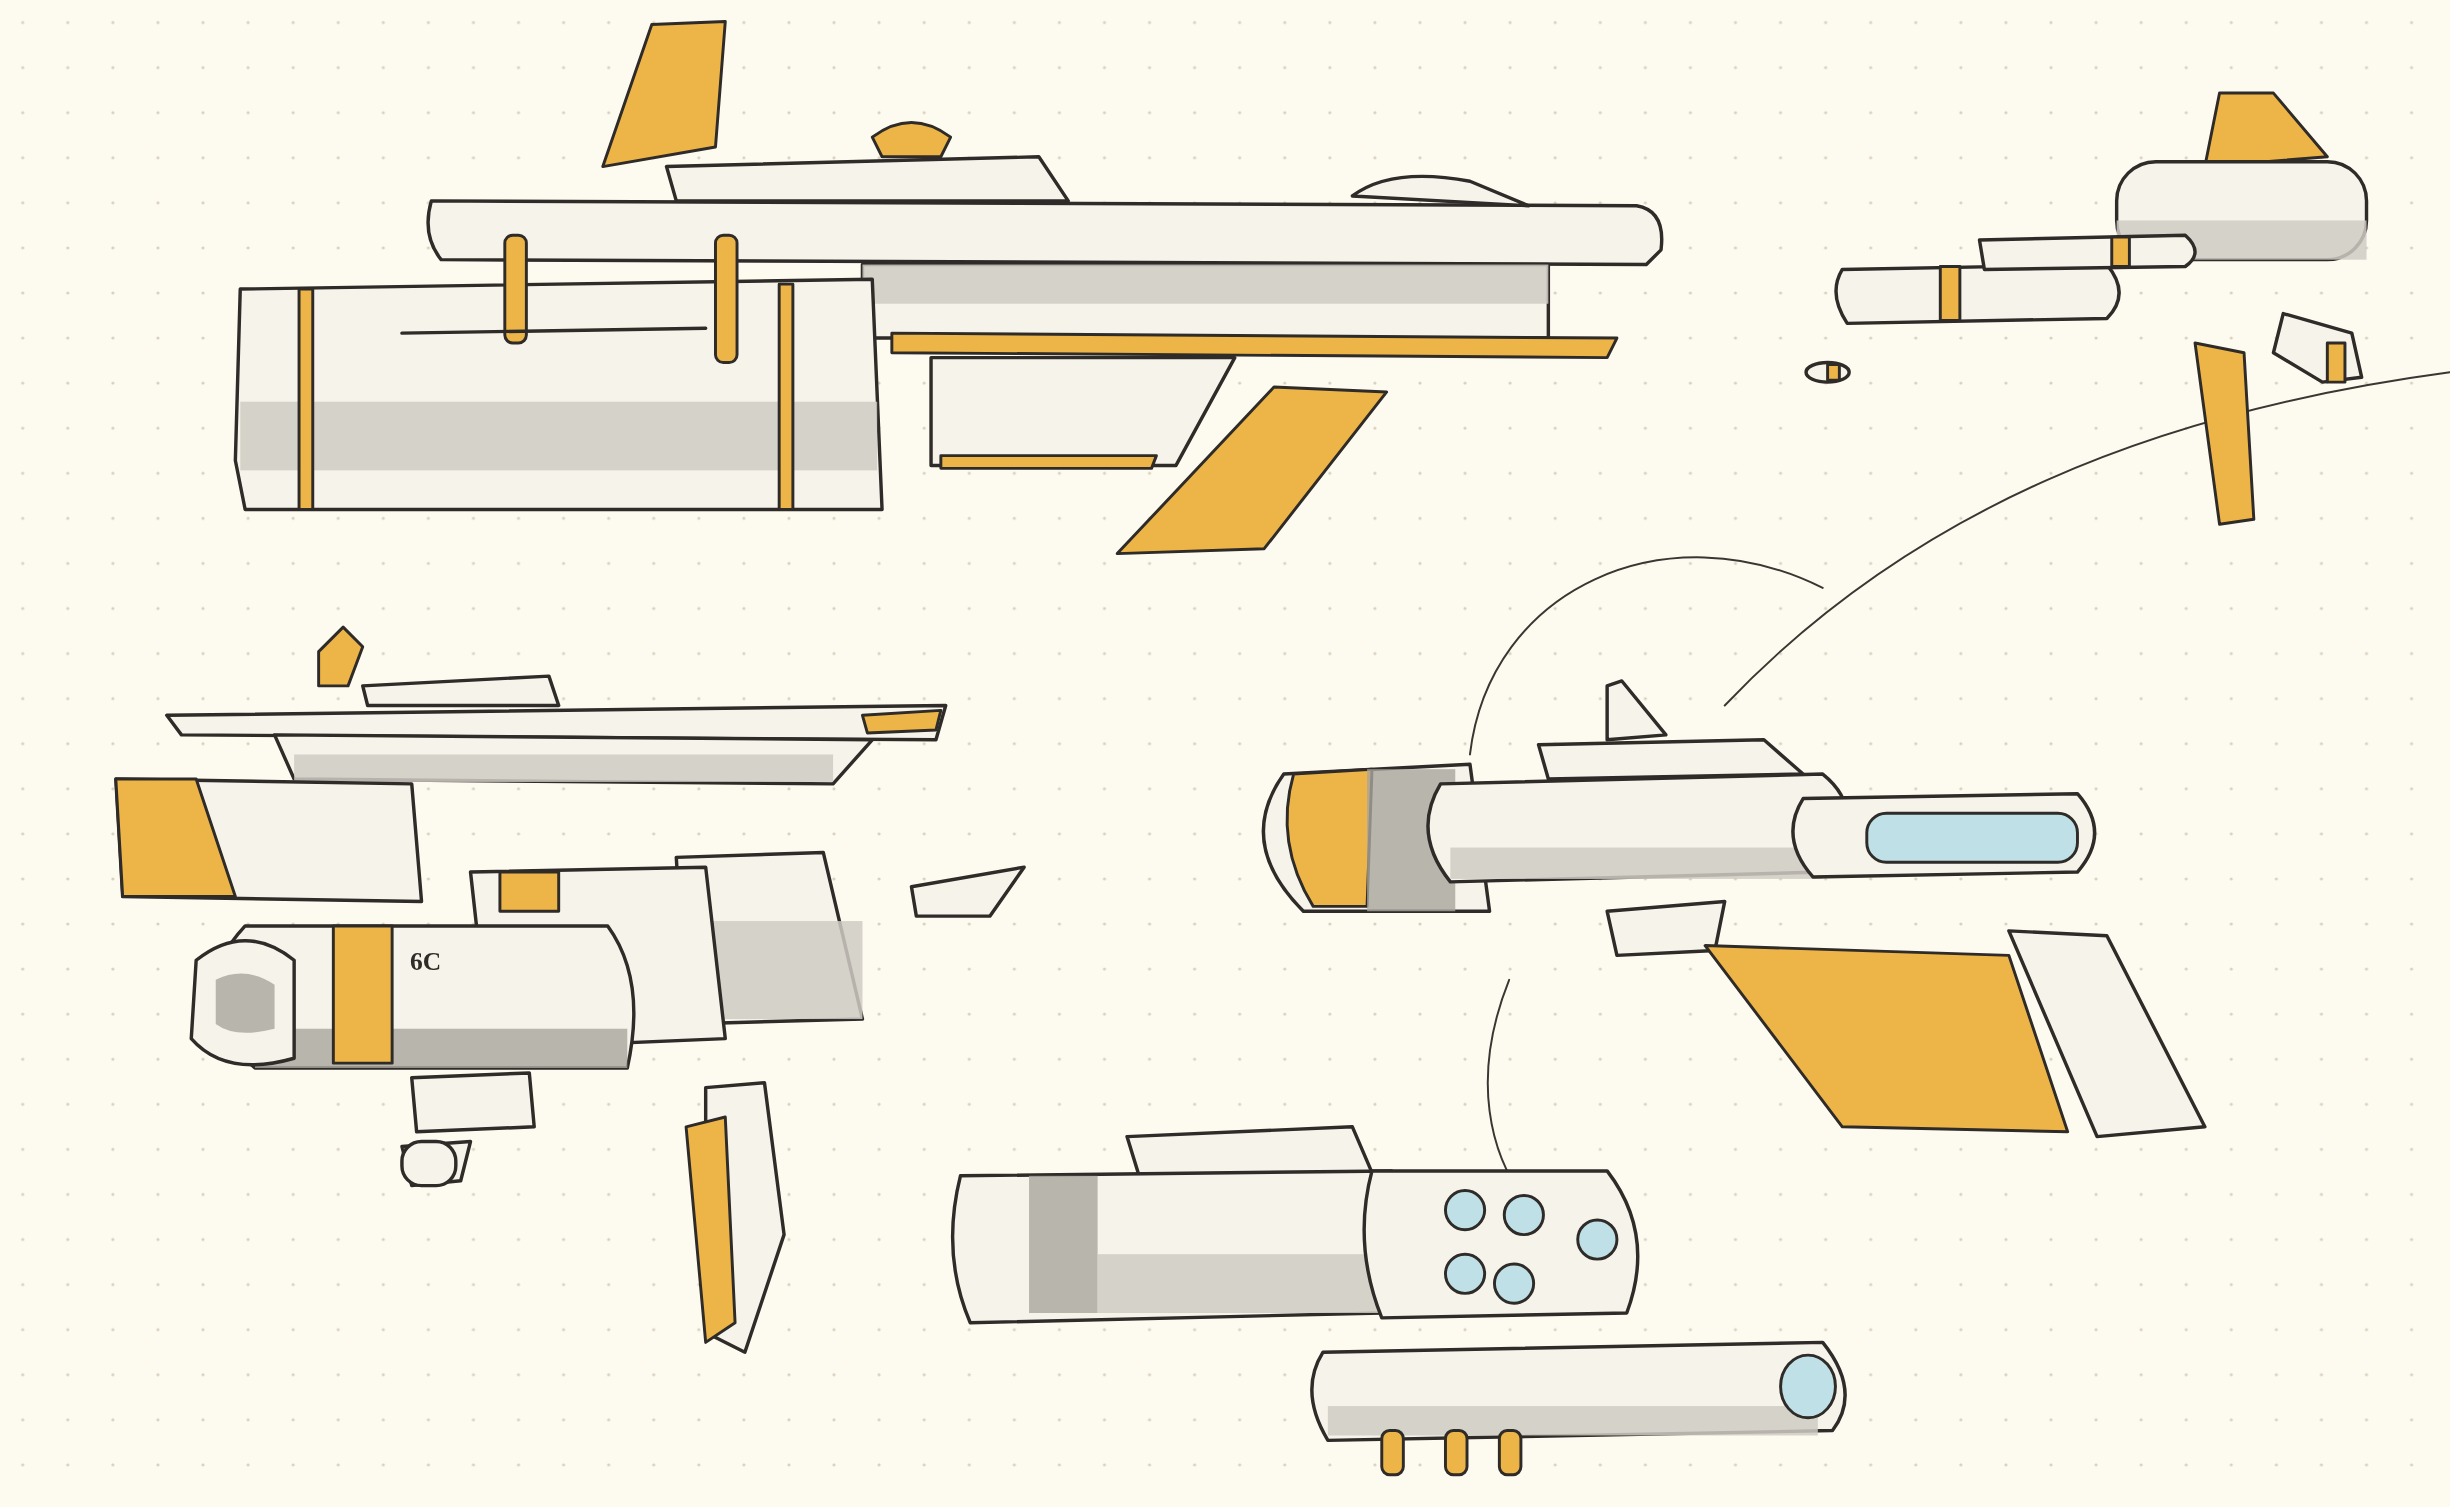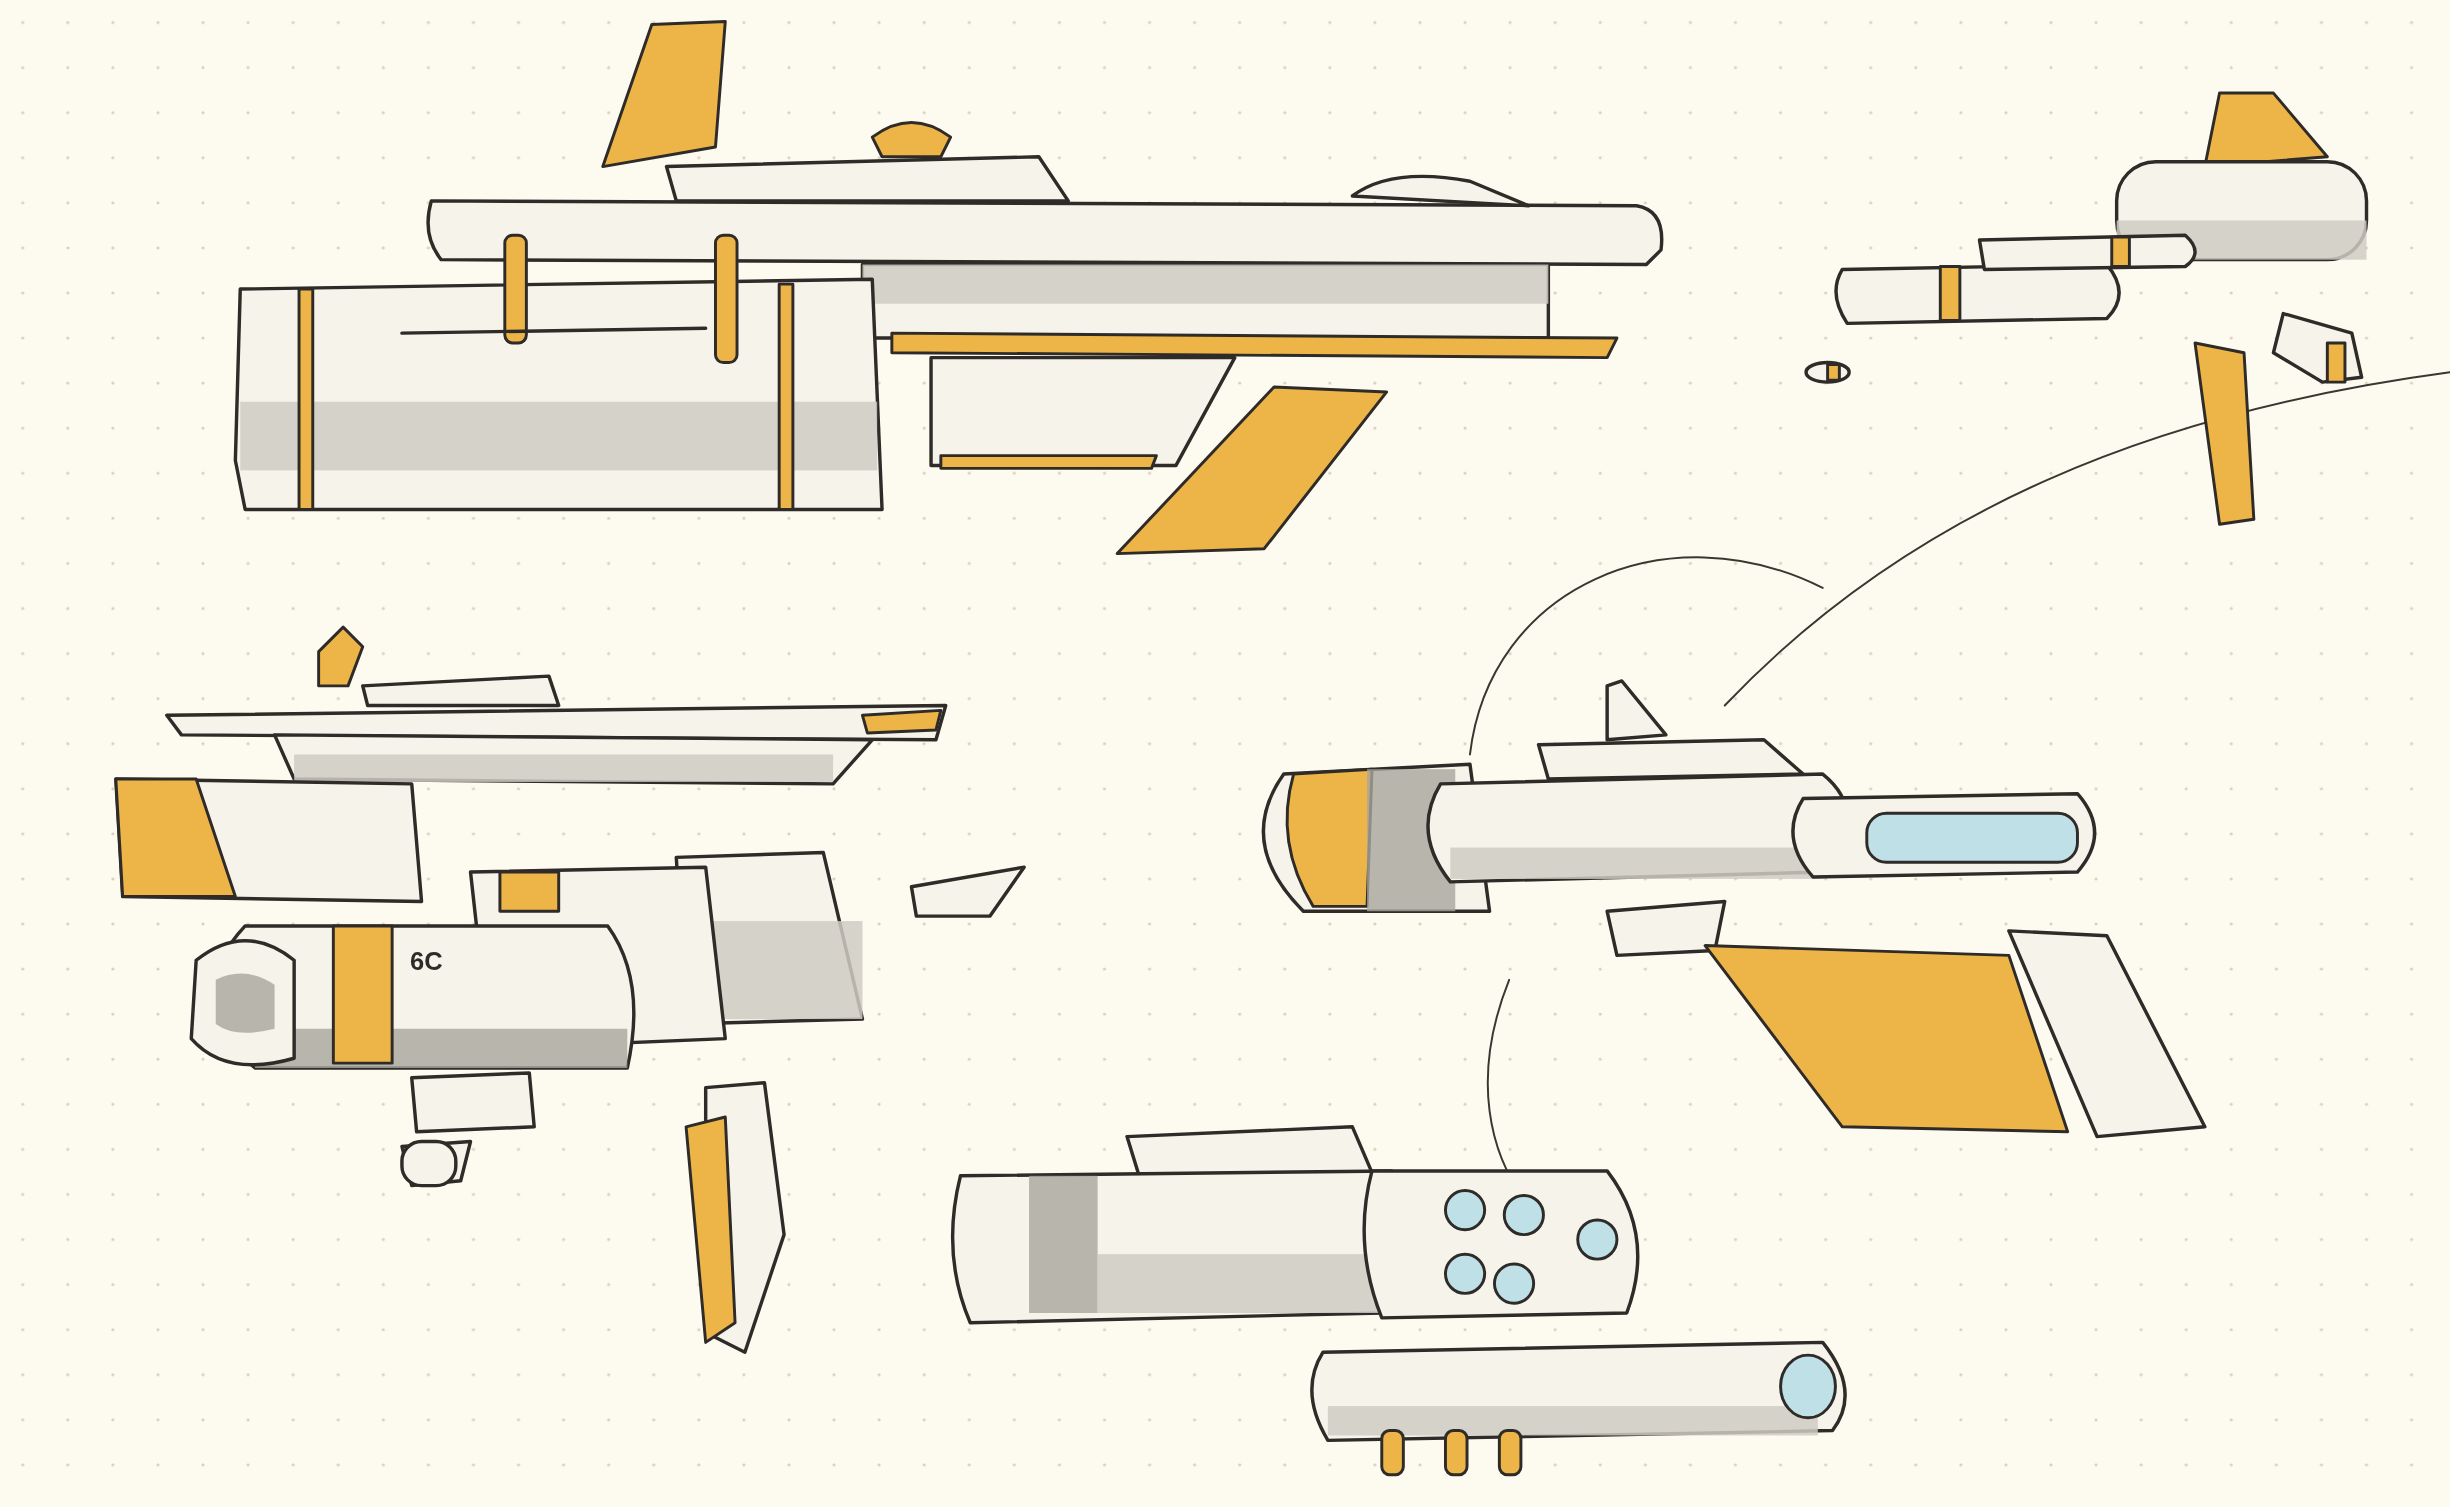--- a/index.html
+++ b/index.html
@@ -5,21 +5,21 @@
   html,body{margin:0;padding:0;background:#fdfaf0;}
   #canvas{position:relative;width:2450px;height:1507px;overflow:hidden;background:#fdfaf0;font-family:"DejaVu Sans",sans-serif;}
   svg{position:absolute;left:0;top:0;}
   .ink{fill:none;stroke:#2e2b28;stroke-width:3.5;stroke-linejoin:round;stroke-linecap:round;}
   .thin{fill:none;stroke:#3a3632;stroke-width:2;stroke-linecap:round;}
   .hull{fill:#f6f3ea;stroke:#2e2b28;stroke-width:3.5;stroke-linejoin:round;}
   .shade{fill:#cfcbc3;stroke:none;opacity:.85;}
   .shade2{fill:#a9a59e;stroke:none;opacity:.8;}
   .amber{fill:#edb548;stroke:#2e2b28;stroke-width:3;stroke-linejoin:round;}
   .glass{fill:#bfe0e6;stroke:#2e2b28;stroke-width:3;}
-  .label{position:absolute;font-family:Liberation Sans, sans-serif;font-weight:bold;color:#2e2b28;font-size:25.5px;}
+  .label{position:absolute;font-family:Liberation Serif, serif;font-weight:bold;color:#2e2b28;font-size:25.5px;}
 </style>
 </head>
 <body>
 
 <div id="canvas">
 <svg width="2450" height="1507" viewBox="0 0 2500 1538">
 
   <defs>
     <pattern id="dots" width="46" height="46" patternUnits="userSpaceOnUse">
       <circle cx="23" cy="23" r="1.6" fill="#d8d0bd"></circle>

